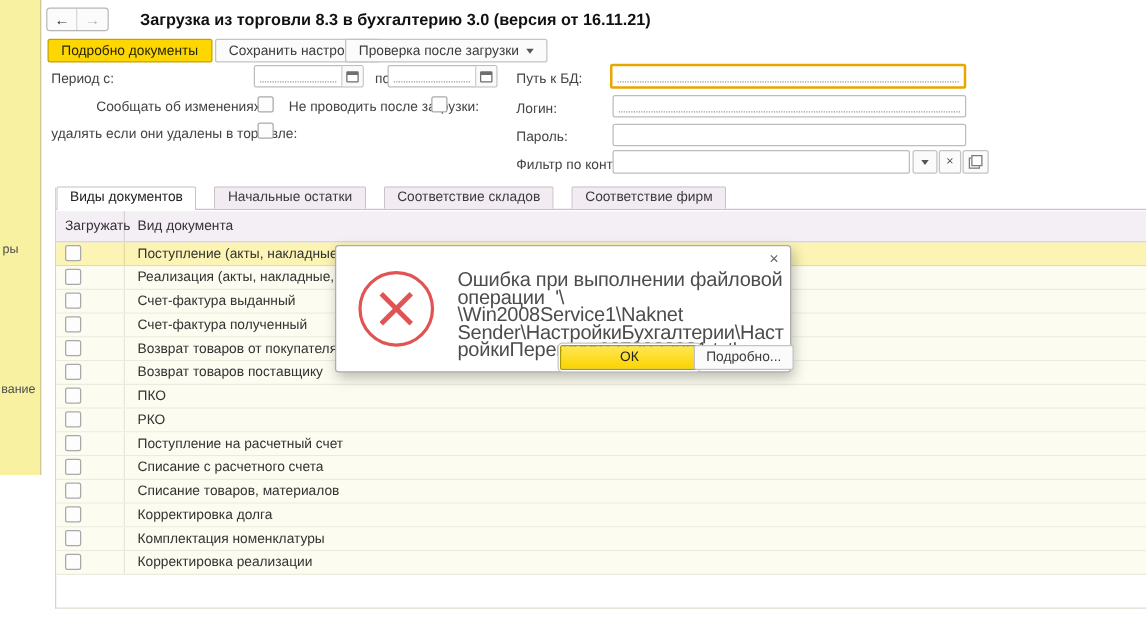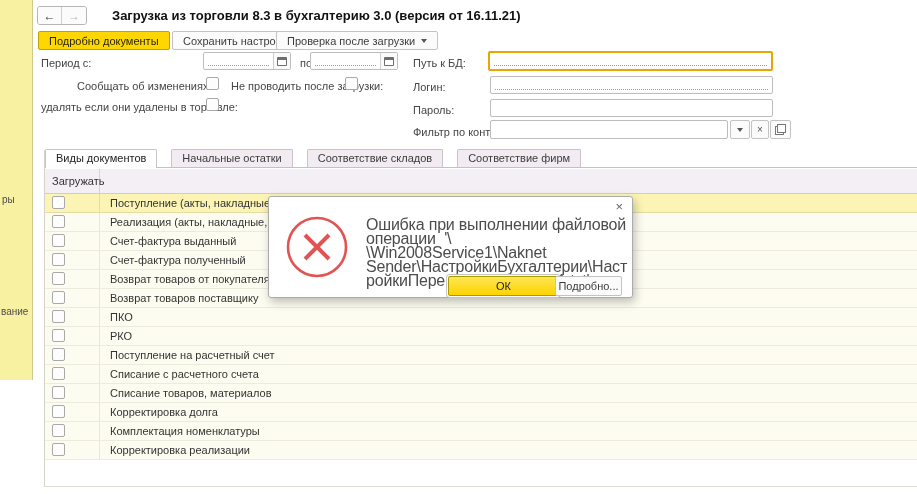--- a/index.html
+++ b/index.html
@@ -78,21 +78,21 @@
   .dialog { position:absolute; left:268px; top:196px; width:365px; height:102px; background:#fff;
             border:1px solid #ababab; border-radius:3px; box-shadow:2px 4px 10px rgba(0,0,0,.25); z-index:10; }
   .dlg-close { position:absolute; right:9px; top:3px; font-size:13px; color:#666; cursor:pointer; line-height:13px; }
   .dlg-icon { position:absolute; left:16px; top:18px; }
   .dlg-msg { position:absolute; left:97px; top:21px; width:266px; font-size:16px; letter-spacing:-0.2px;
              line-height:14px; color:#4c4c4c; white-space:pre-wrap; word-break:break-all; }
   .dlg-btn { position:absolute; top:79px; height:20px; border-radius:2px; font-size:11px;
              display:flex; align-items:center; justify-content:center; cursor:pointer; }
   .dlg-ok { left:179px; width:111px; background:linear-gradient(#ffe654,#fbd400); border:1px solid #a89c00;
             color:#222; box-shadow:0 0 0 1px #fff, 0 0 0 2px #c4c4c4;text-align:right; }
-  .dlg-details { left:286px; width:67px; background:#fbfbfb; border:1px solid #c3c3c3; color:#3c3c3c; }
+  .dlg-details { left:286px; width:80px; background:#fbfbfb; border:1px solid #c3c3c3; color:#3c3c3c; }
 </style>
 </head>
 <body>
 
 <div class="screen">
 
   <div class="sidebar">
     <span class="frag" style="left:2px; top:194px;">ры</span>
     <span class="frag" style="left:1px; top:306px;">вание</span>
   </div>
@@ -172,20 +172,21 @@
   <div class="tabs">
     <span class="tab tab-active">Виды документов</span>
     <span class="tab">Начальные остатки</span>
     <span class="tab">Соответствие складов</span>
     <span class="tab">Соответствие фирм</span>
   </div>
 
   <div class="tbl">
     <div class="thead">
       <div class="th1">Загружать</div>
+      <div class="th2">Вид документа</div>
     </div>
     <div class="trow trow-selected">
       <div class="c1">
           <span class="cb"></span>
         </div>
       <div class="c2">Поступление (акты, накладные, УПД)</div>
     </div>
     <div class="trow">
       <div class="c1">
           <span class="cb"></span>

